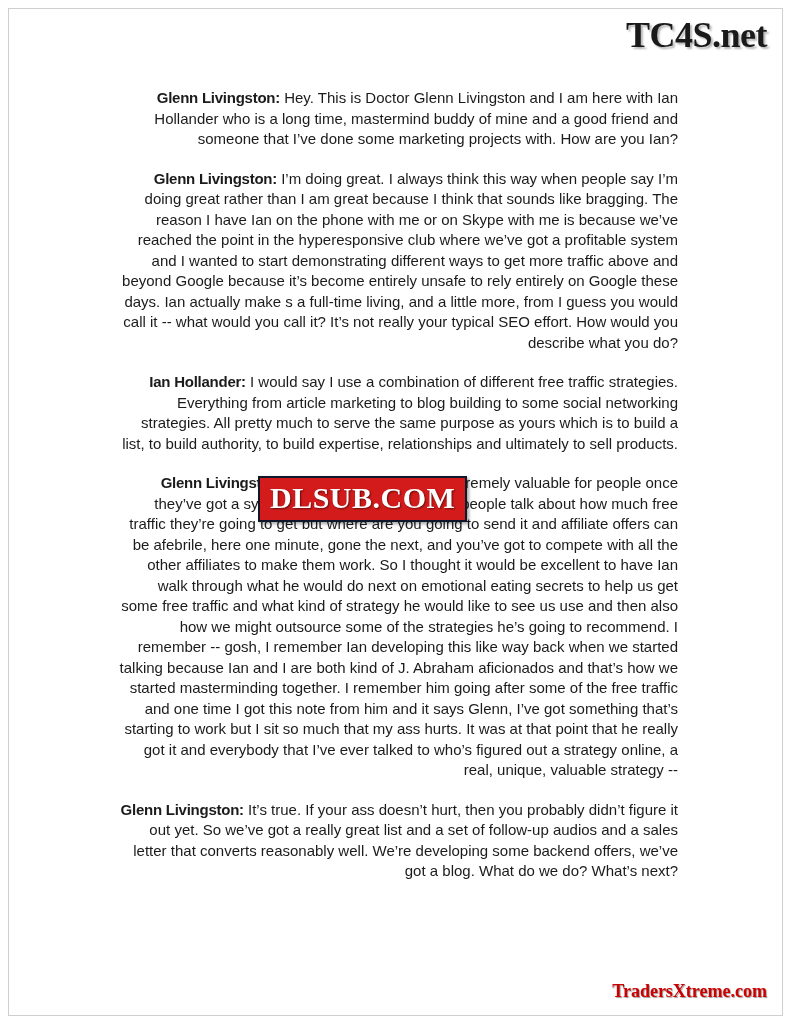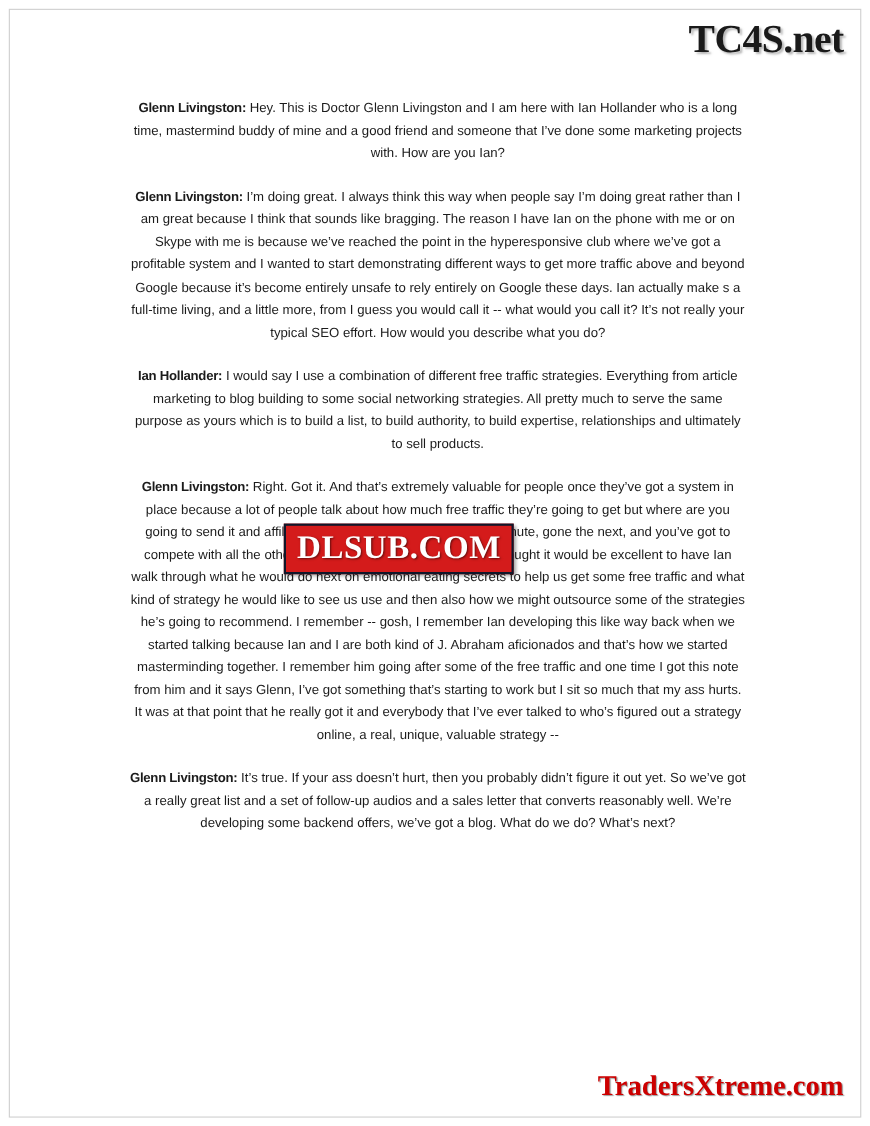--- a/index.html
+++ b/index.html
@@ -42,21 +42,21 @@
     text-shadow: 2px 2px 2px rgba(120,120,120,0.55);
   }
 
   
   .brand-bottom {
     position: absolute;
     right: 24px;
     bottom: 22px;
     font-family: "Liberation Serif", serif;
     font-weight: bold;
-    font-size: 26px;
+    font-size: 18px;
     color: #cc0000;
     text-shadow: 1px 1px 1px rgba(90,90,90,0.6);
   }
 
   
   .stamp {
     position: absolute;
     left: 258px;
     top: 476px;
     padding: 3px 10px 5px 10px;
@@ -74,24 +74,24 @@
 
   
   .content {
     position: absolute;
     left: 118px;
     top: 88px;
     width: 560px;
   }
   .para {
     margin: 0 0 19px 0;
-    font-size: 12px;
+    font-size: 15px;
     line-height: 20.5px;
     color: #1b1b1b;
-    text-align: center;
+    text-align: right;
   }
   .para:last-child { margin-bottom: 16px; }
   .speaker {
     font-weight: bold;
     letter-spacing: -0.25px;
   }
   .speech { }
 </style>
 </head>
 <body>

